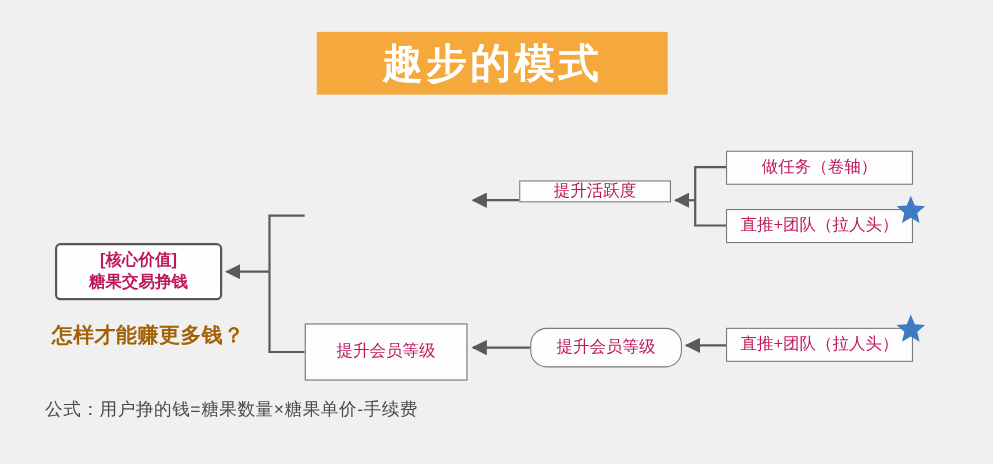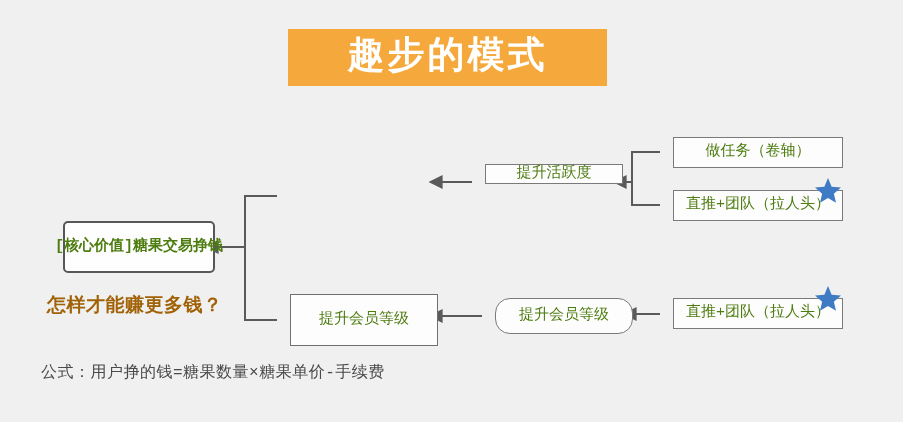--- a/index.html
+++ b/index.html
@@ -6,21 +6,21 @@
     margin: 0;
     padding: 0;
     background: #ffffff;
   }
   #canvas {
     position: relative;
     width: 903px;
     height: 422px;
     background: #f0f0f0;
     overflow: hidden;
-    font-family: Liberation Mono, monospace;
+    font-family: Liberation Sans, sans-serif;
   }
 
   
   #title-banner {
     position: absolute;
     left: 288px;
     top: 29px;
     width: 319px;
     height: 57px;
     background: #f5a93c;
@@ -49,40 +49,40 @@
 
   
   .node {
     position: absolute;
     box-sizing: border-box;
     background: #fdfdfd;
     border: 1.5px solid #6f6f6f;
     display: flex;
     align-items: center;
     justify-content: center;
-    color: #4d7c0f;
+    color: #be185d;
     font-size: 15px;
     line-height: 1.35;
     text-align: center;
     white-space: nowrap;
-    margin-left: 13px;
   }
   .node.thin {
     border: 1px solid #7a7a7a;
   }
 
   #node-core {
     left: 50px;
     top: 221px;
     width: 152px;
     height: 52px;
     border: 2px solid #575757;
     border-radius: 5px;
     font-weight: bold;
     font-size: 15px;
+    flex-direction: column;
     background: #fefefe;
   }
   #node-core .ln { display: block; }
 
   #node-candy   { left: 277px; top: 155px; width: 148px; height: 52px; }
   #node-active  { left: 472px; top: 164px; width: 138px; height: 20px; }
   #node-task    { left: 660px; top: 137px; width: 170px; height: 31px; }
   #node-team1   { left: 660px; top: 190px; width: 170px; height: 31px; }
 
   #node-fee     { left: 277px; top: 294px; width: 148px; height: 52px; }

